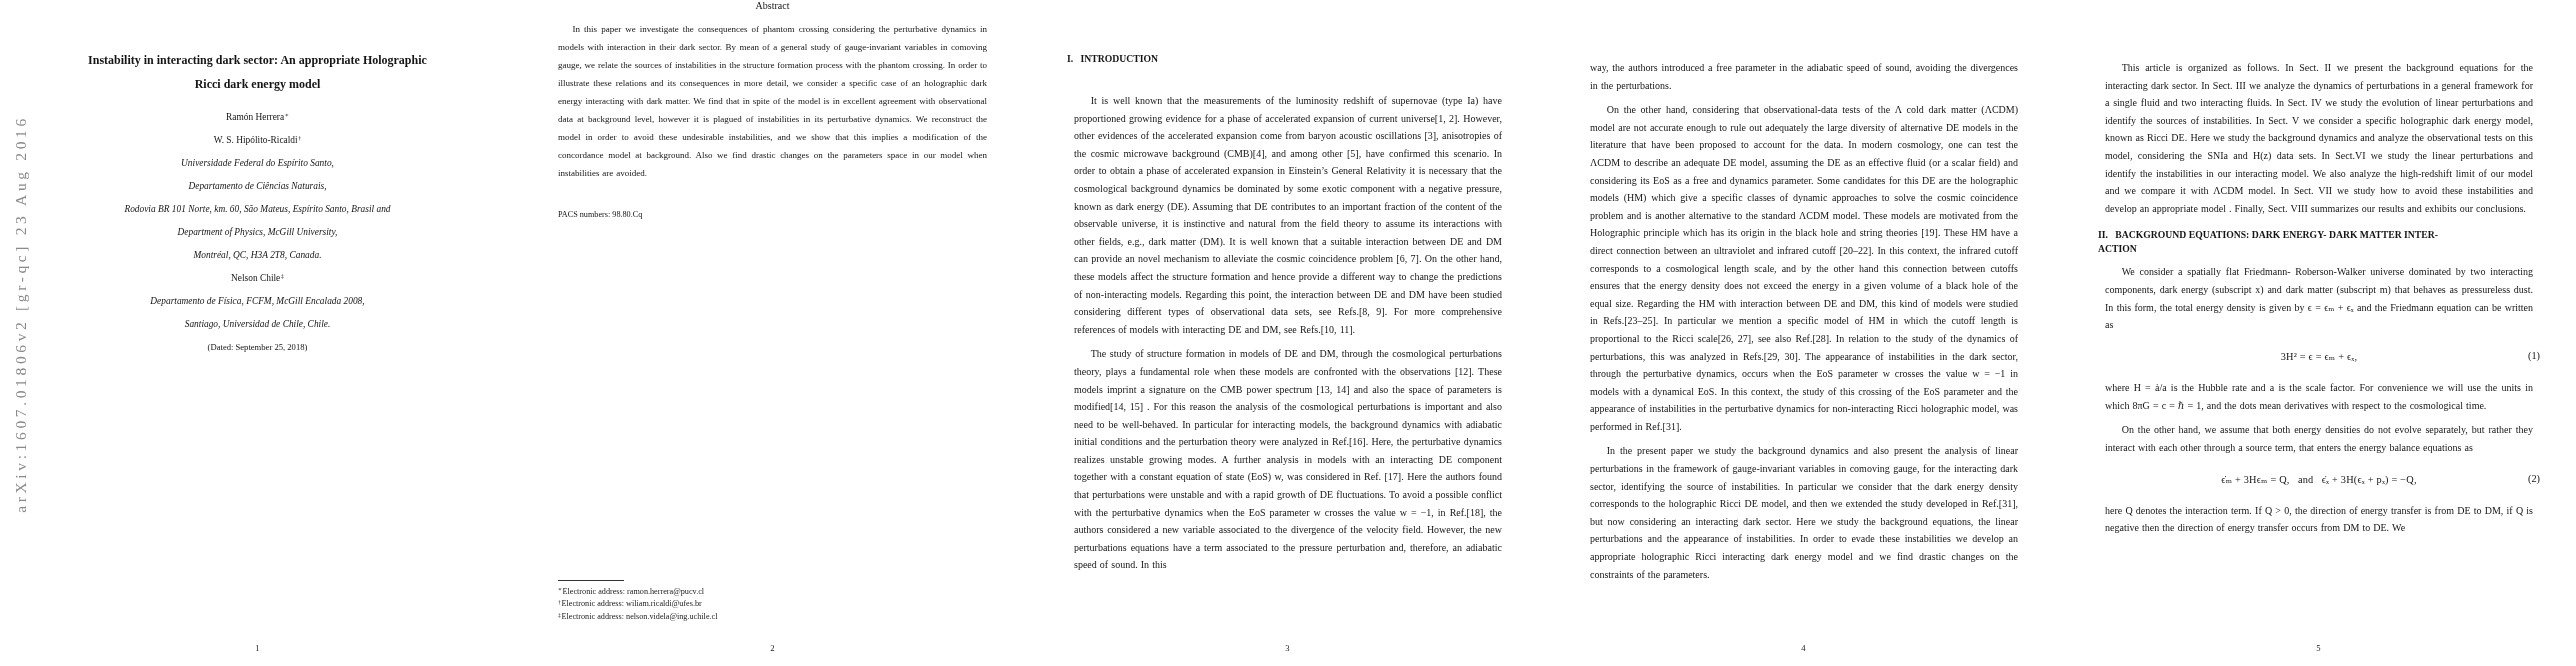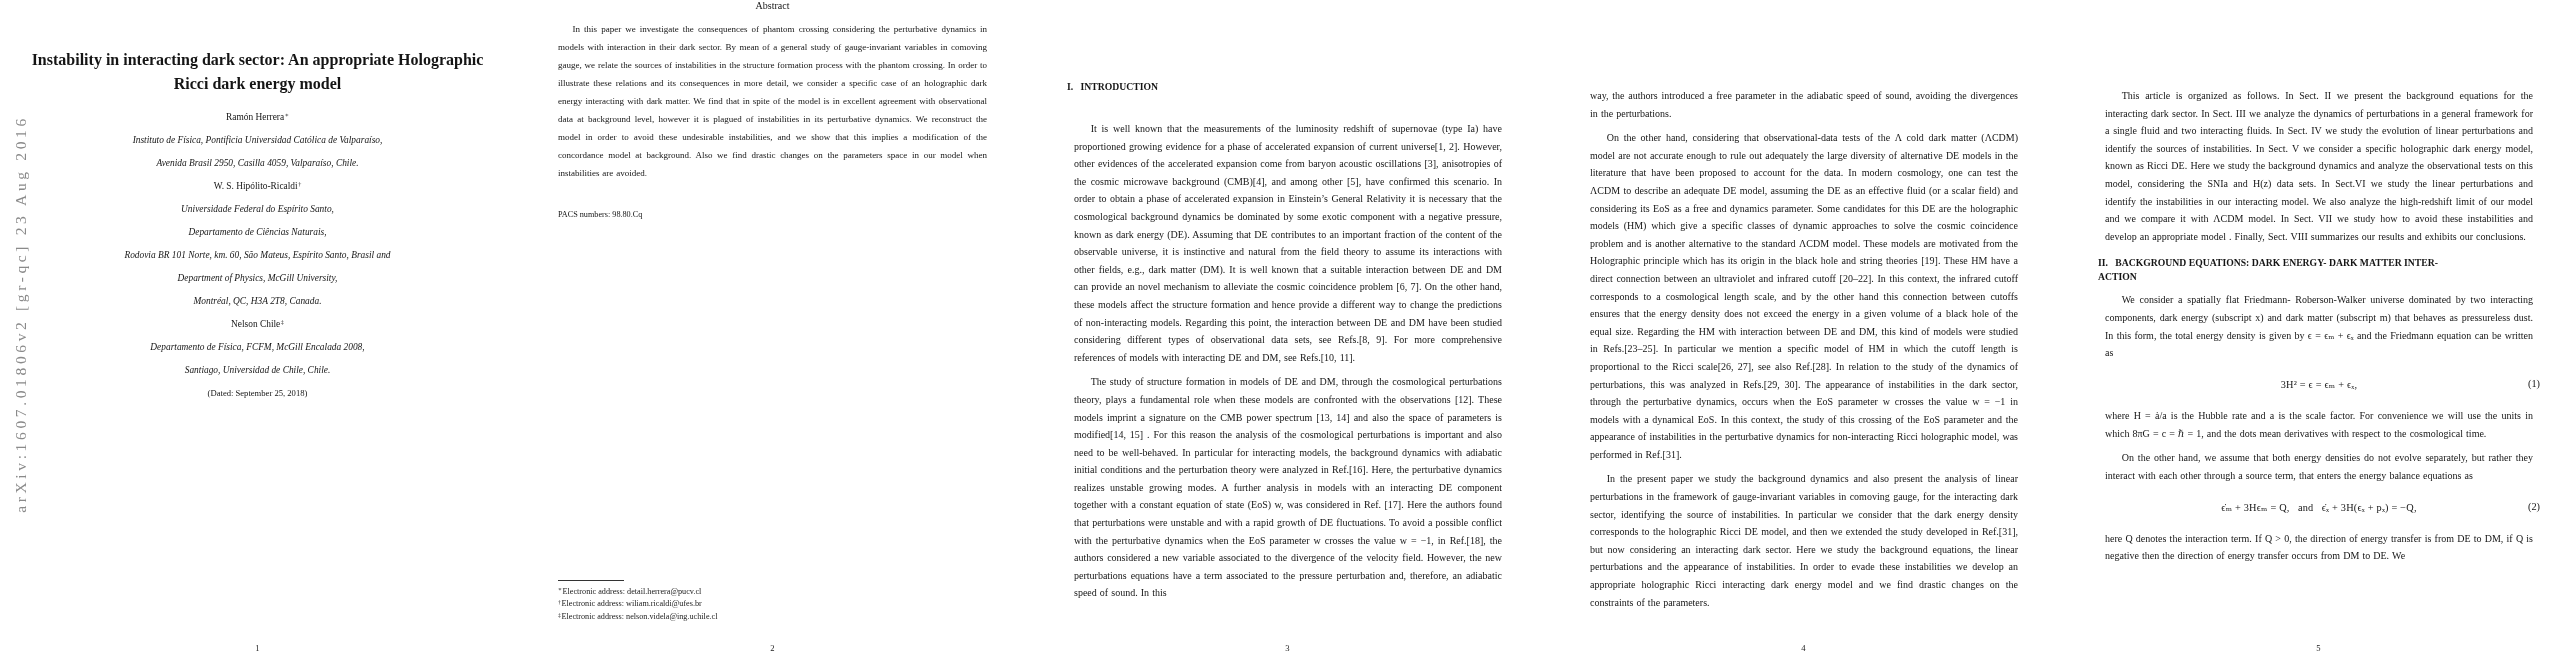--- a/index.html
+++ b/index.html
@@ -12,39 +12,39 @@
   #sheet1{left:0;}#sheet2{left:515px;}#sheet3{left:1030px;}#sheet4{left:1546px;}#sheet5{left:2061px;}
 
   .pagenum{position:absolute;bottom:14.5px;left:0;width:100%;text-align:center;font-size:8.6px;color:#222;}
 
   
   .watermark{
     position:absolute;width:556px;left:-257px;top:305px;
     transform:rotate(-90deg);
     color:#8a8a8a;font-size:15.6px;letter-spacing:3.6px;white-space:nowrap;text-align:center;
   }
-  .title{margin:48px 22px 0;text-align:center;font-weight:bold;font-size:16px;line-height:24px;}
+  .title{margin:48px 22px 0;text-align:center;font-weight:bold;font-size:12px;line-height:24px;}
   .byline-block{margin-top:10px;text-align:center;font-size:9.4px;line-height:23px;}
   .author-line{white-space:nowrap;}
   .marker{font-size:66%;position:relative;top:-0.45em;margin-left:0.6px;}
   .affil div{font-style:italic;}
   .dated{font-size:8.6px;}
 
   
   .abstract-head{text-align:center;font-size:10px;}
   .abstract-body{margin:9.4px auto 0;width:429px;font-size:9px;line-height:18px;
     text-align:justify;text-indent:14.5px;word-spacing:0.6px;}
   .pacs{margin:28px 0 0 43px;font-size:8.2px;}
   .footnotes{position:absolute;left:43px;bottom:43px;font-size:8.2px;line-height:12.8px;color:#1a1a1a;}
   .fnrule{width:66px;border-top:0.8px solid #333;margin-bottom:5px;}
   .fn-marker{font-size:70%;position:relative;top:-0.4em;margin-right:0.6px;}
 
   
   .body-col{position:absolute;left:37px;top:0;width:442px;}
-  .pad-top{padding-top:80px;}
+  .pad-top{padding-top:52px;}
   .body-text p{margin:7px;font-size:10px;line-height:17.6px;text-align:justify;word-spacing:0.6px;}
   .indent{text-indent:16.7px;}
   .sect-head{font-weight:bold;font-size:9.7px;line-height:14px;}
   .gap-after-head{height:19px;}
   .sect-head-block{margin-top:11px;}
   .mt22{margin-top:12.2px;}
   .eq{display:flex;align-items:flex-start;margin:16.7px 0;font-size:10.3px;}
   .eq::before{content:"";width:33px;}
   .eq .eq-body{flex:1;text-align:center;letter-spacing:0.2px;}
   .eq .eq-num{width:33px;text-align:right;}
@@ -55,24 +55,20 @@
 <div class="sheet" id="sheet1">
   <div class="watermark">arXiv:1607.01806v2 [gr-qc] 23 Aug 2016</div>
 
   <div class="title">
       <div>Instability in interacting dark sector: An appropriate Holographic</div>
       <div>Ricci dark energy model</div>
     </div>
 
   <div class="byline-block">
     <div class="author-line"><span>Ramón Herrera</span><span class="marker">∗</span></div>
-    <div class="affil">
-        <div>Instituto de Física, Pontificia Universidad Católica de Valparaíso,</div>
-        <div>Avenida Brasil 2950, Casilla 4059, Valparaíso, Chile.</div>
-      </div>
 
     <div class="author-line"><span>W. S. Hipólito-Ricaldi</span><span class="marker">†</span></div>
     <div class="affil">
         <div>Universidade Federal do Espírito Santo,</div>
         <div>Departamento de Ciências Naturais,</div>
         <div>Rodovia BR 101 Norte, km. 60, São Mateus, Espírito Santo, Brasil and</div>
         <div>Department of Physics, McGill University,</div>
         <div>Montréal, QC, H3A 2T8, Canada.</div>
       </div>
 
@@ -88,21 +84,21 @@
   <div class="pagenum">1</div>
 </div>
 
 <div class="sheet" id="sheet2">
   <div class="abstract-head">Abstract</div>
   <p class="abstract-body">In this paper we investigate the consequences of phantom crossing considering the perturbative dynamics in models with interaction in their dark sector. By mean of a general study of gauge-invariant variables in comoving gauge, we relate the sources of instabilities in the structure formation process with the phantom crossing. In order to illustrate these relations and its consequences in more detail, we consider a specific case of an holographic dark energy interacting with dark matter. We find that in spite of the model is in excellent agreement with observational data at background level, however it is plagued of instabilities in its perturbative dynamics. We reconstruct the model in order to avoid these undesirable instabilities, and we show that this implies a modification of the concordance model at background. Also we find drastic changes on the parameters space in our model when instabilities are avoided.</p>
   <div class="pacs">PACS numbers: 98.80.Cq</div>
 
   <div class="footnotes">
     <div class="fnrule"></div>
-    <div><span class="fn-marker">∗</span><span>Electronic address: detail.herrera@pucv.cl</span></div>
+    <div><span class="fn-marker">∗</span><span>Electronic address: ramon.herrera@pucv.cl</span></div>
     <div><span class="fn-marker">†</span><span>Electronic address: wiliam.ricaldi@ufes.br</span></div>
     <div><span class="fn-marker">‡</span><span>Electronic address: nelson.videla@ing.uchile.cl</span></div>
   </div>
 
   <div class="pagenum">2</div>
 </div>
 
 <div class="sheet" id="sheet3">
   <div class="body-col pad-top body-text">
     <div class="sect-head">I.&nbsp;&nbsp;&nbsp;INTRODUCTION</div>

